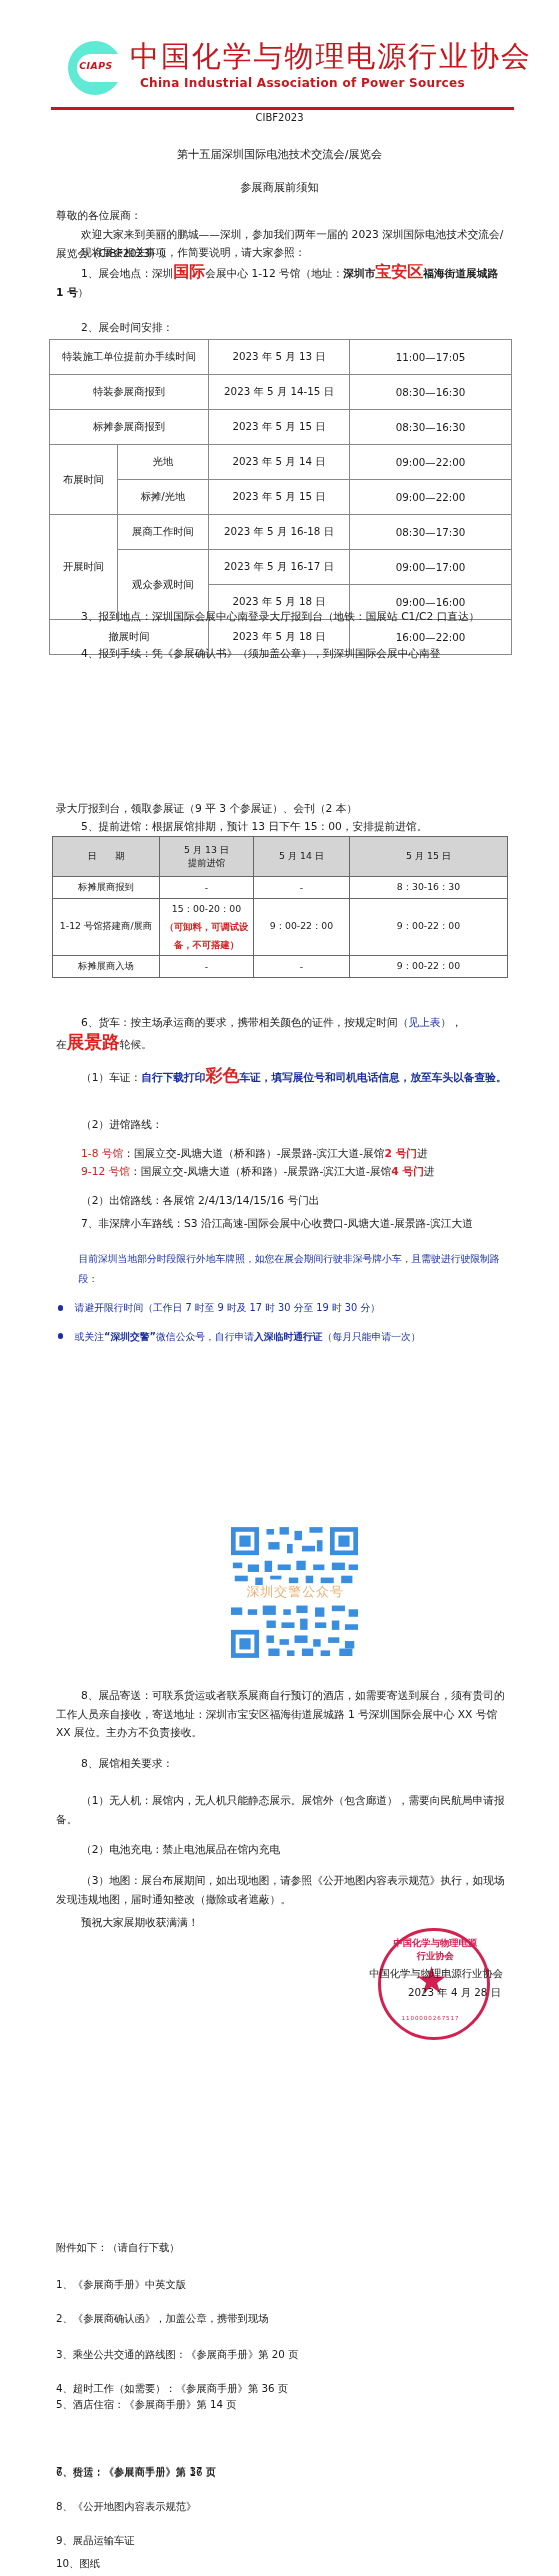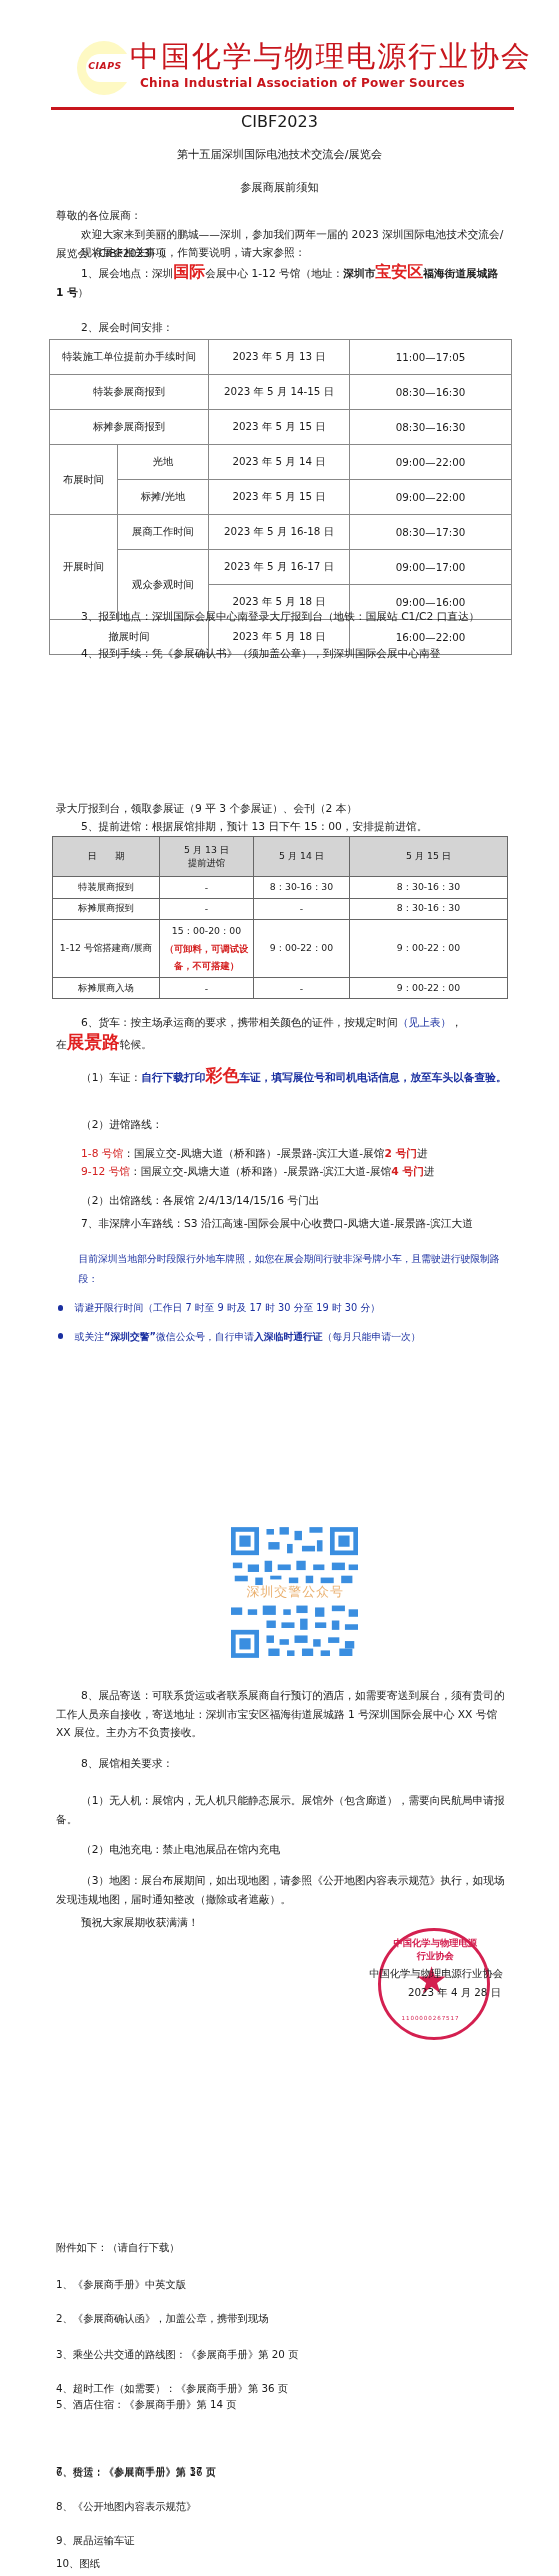--- a/index.html
+++ b/index.html
@@ -1,21 +1,21 @@
 <!DOCTYPE html>
 <html style="font-size:15px"><head>
 <meta charset="utf-8">
 <style>
   html, body { margin: 0; padding: 0; background: #ffffff; }
   body { width: 559px; height: 2576px; position: relative; overflow: hidden;
          font-family: "DejaVu Sans", "Liberation Sans", sans-serif; color: #1a1a1a; font-size: 10.7px; }
   .abs { position: absolute; }
   .header { left: 51px; top: 37px; width: 466px; height: 75px; }
-  .logo-circle { position:absolute; left: 26px; top: 3.7px; width: 54px; height: 54px; border-radius: 50%;
-                 background: #fef9c3; }
+  .logo-circle { position:absolute; left: 17px; top: 3.7px; width: 54px; height: 54px; border-radius: 50%;
+                 background: #5eead4; }
   .logo-circle .inner { position:absolute; left: 9.3px; top: 13px; width: 45px; height: 28px; background:#fff;
                  border-radius: 15px 0 0 15px; }
   .logo-circle .txt { position:absolute; left: 11.2px; top: 19.6px; font-size: 9.3px; font-weight: bold;
                  font-style: italic; color: #c8161d; letter-spacing: 0.5px; }
   .org-cn { position:absolute; left: 79px; top: 0px; font-size: 29px; color: #c8161d; letter-spacing: 1.9px;
             font-family: "DejaVu Sans", sans-serif; white-space: nowrap; }
   .org-en { position:absolute; left: 89px; top: 39px; font-size: 12px; font-weight: bold; color: #c8161d;
             white-space: nowrap; letter-spacing: 0.3px; }
   .header-rule { position:absolute; left: 0; top: 58px; width: 463px; height: 2.8px; background: #c8161d; }
 
@@ -59,21 +59,21 @@
 <div class="abs header">
   <div class="logo-circle">
     <div class="inner"></div>
     <span class="txt">CIAPS</span>
   </div>
   <div class="org-cn">中国化学与物理电源行业协会</div>
   <div class="org-en">China Industrial Association of Power Sources</div>
   <div class="header-rule" style="top:70px;"></div>
 </div>
 
-<div class="abs center" style="top:112px; font-size:16px;">CIBF2023</div>
+<div class="abs center" style="top:112px; font-size:10px;">CIBF2023</div>
 <div class="abs center" style="top:147px; font-size:11.2px;">第十五届深圳国际电池技术交流会/展览会</div>
 <div class="abs center" style="top:180px; font-size:11.2px;">参展商展前须知</div>
 
 <p class="line" style="top:207px;">尊敬的各位展商：</p>
 <p class="line indent" style="top:226px;">欢迎大家来到美丽的鹏城——深圳，参加我们两年一届的 2023 深圳国际电池技术交流会/展览会（CIBF2023）。</p>
 <p class="line indent" style="top:244px;">现将展会相关事项，作简要说明，请大家参照：</p>
 <p class="line indent" style="top:263px;">
   <span>1、展会地点：深圳</span><span class="big-red">国际</span><span>会展中心 1-12 号馆（地址：</span><span class="bold">深圳市</span><span class="big-red">宝安区</span><span class="bold">福海街道展城路 1 号</span><span>）</span>
 </p>
 <p class="line indent" style="top:319px;">2、展会时间安排：</p>
@@ -135,26 +135,20 @@
 <p class="line indent" style="top:818px;">5、提前进馆：根据展馆排期，预计 13 日下午 15：00，安排提前进馆。</p>
 
 <table class="t2">
   <tbody>
       <tr class="head">
     <td style="width:106px;">日　　期</td>
     <td style="width:93px;"><span>5 月 13 日</span><br><span>提前进馆</span></td>
     <td style="width:95px;">5 月 14 日</td>
     <td>5 月 15 日</td>
   </tr>
-  <tr>
-        <td>特装展商报到</td>
-        <td>-</td>
-        <td>8：30-16：30</td>
-        <td>8：30-16：30</td>
-      </tr>
   <tr>
         <td>标摊展商报到</td>
         <td>-</td>
         <td>-</td>
         <td>8：30-16：30</td>
       </tr>
   <tr>
         <td>1-12 号馆搭建商/展商</td>
     <td style="line-height:17.7px; padding:1.9px 3.7px;"><span>15：00-20：00</span><br><span class="red bold">（可卸料，可调试设备，不可搭建）</span></td>
     <td>9：00-22：00</td>

